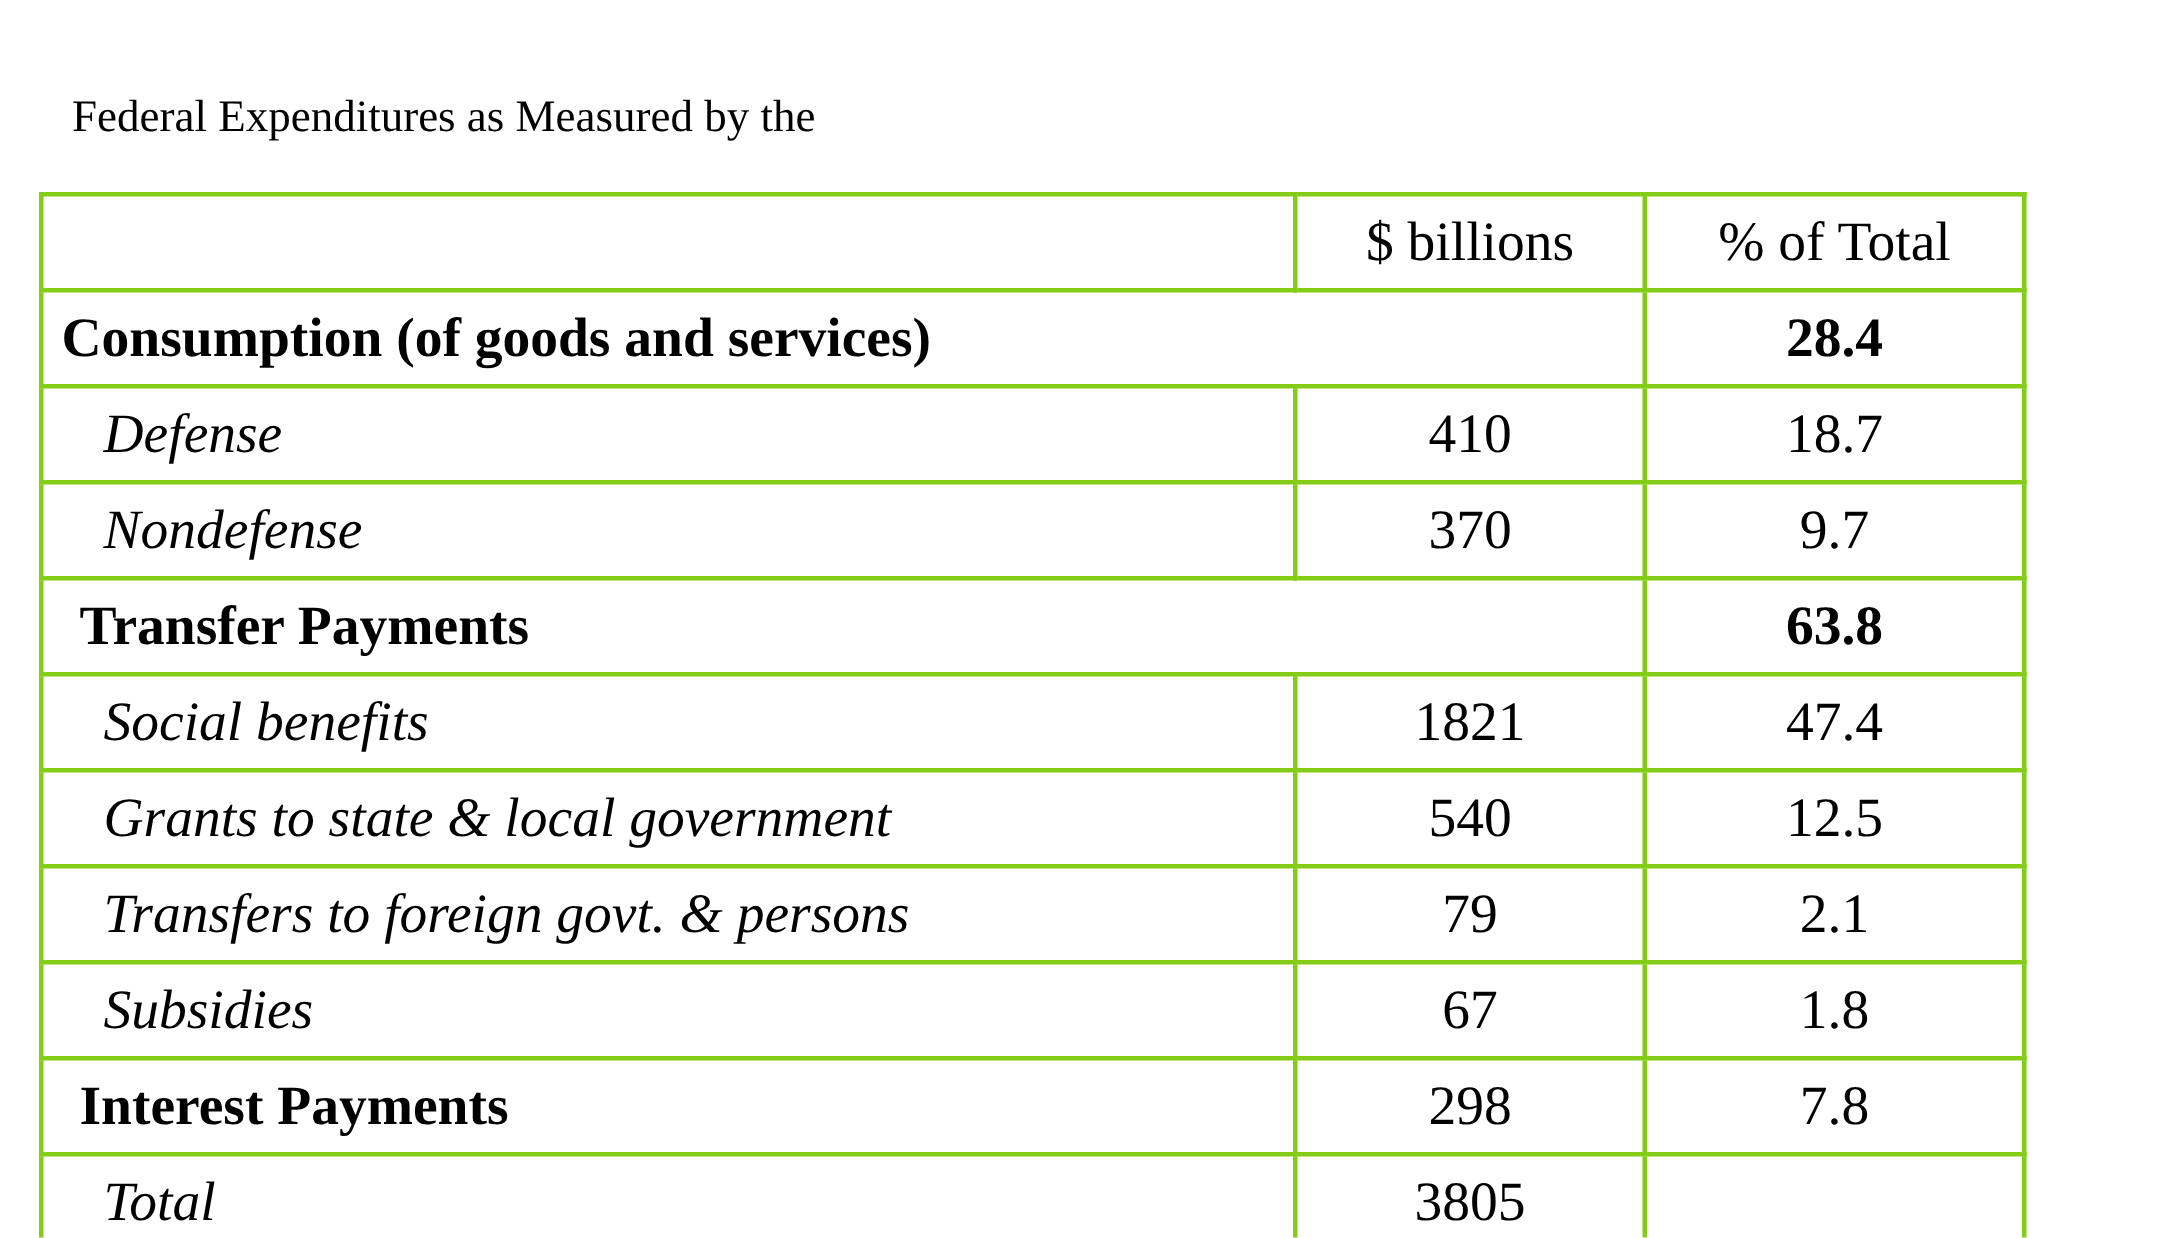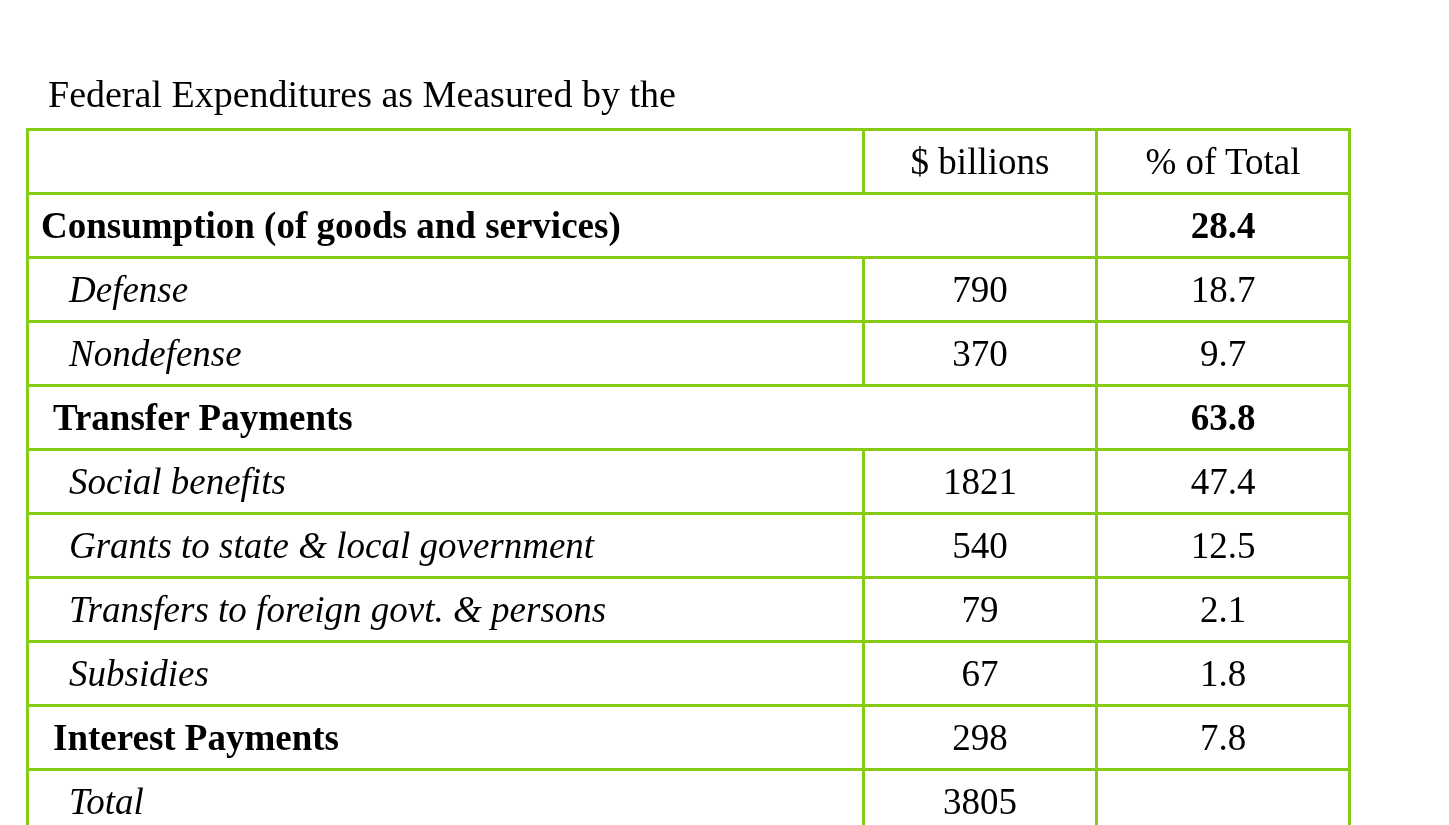--- a/index.html
+++ b/index.html
@@ -18,21 +18,21 @@
     position: relative;
     width: 1449px;
     height: 825px;
     box-sizing: border-box;
   }
   .title {
     position: absolute;
     left: 48px;
     top: 14px;
     width: 1340px;
-    font-size: 38px;
+    font-size: 30px;
     line-height: 1.42;
     font-weight: normal;
     white-space: pre-line;
   }
   .title-line {
     display: block;
   }
   table.data {
     position: absolute;
     left: 26px;
@@ -109,21 +109,21 @@
         <th class="head">% of Total</th>
       </tr>
     </thead>
     <tbody>
       <tr class="section">
         <td class="label span-merge" colspan="2">Consumption (of goods and services)</td>
         <td class="num">28.4</td>
       </tr>
       <tr>
         <td class="label indent">Defense</td>
-        <td class="num">790</td>
+        <td class="num">410</td>
         <td class="num">18.7</td>
       </tr>
       <tr>
         <td class="label indent">Nondefense</td>
         <td class="num">370</td>
         <td class="num">9.7</td>
       </tr>
       <tr class="section">
         <td class="label span-merge indent-small" colspan="2">Transfer Payments</td>
         <td class="num">63.8</td>

